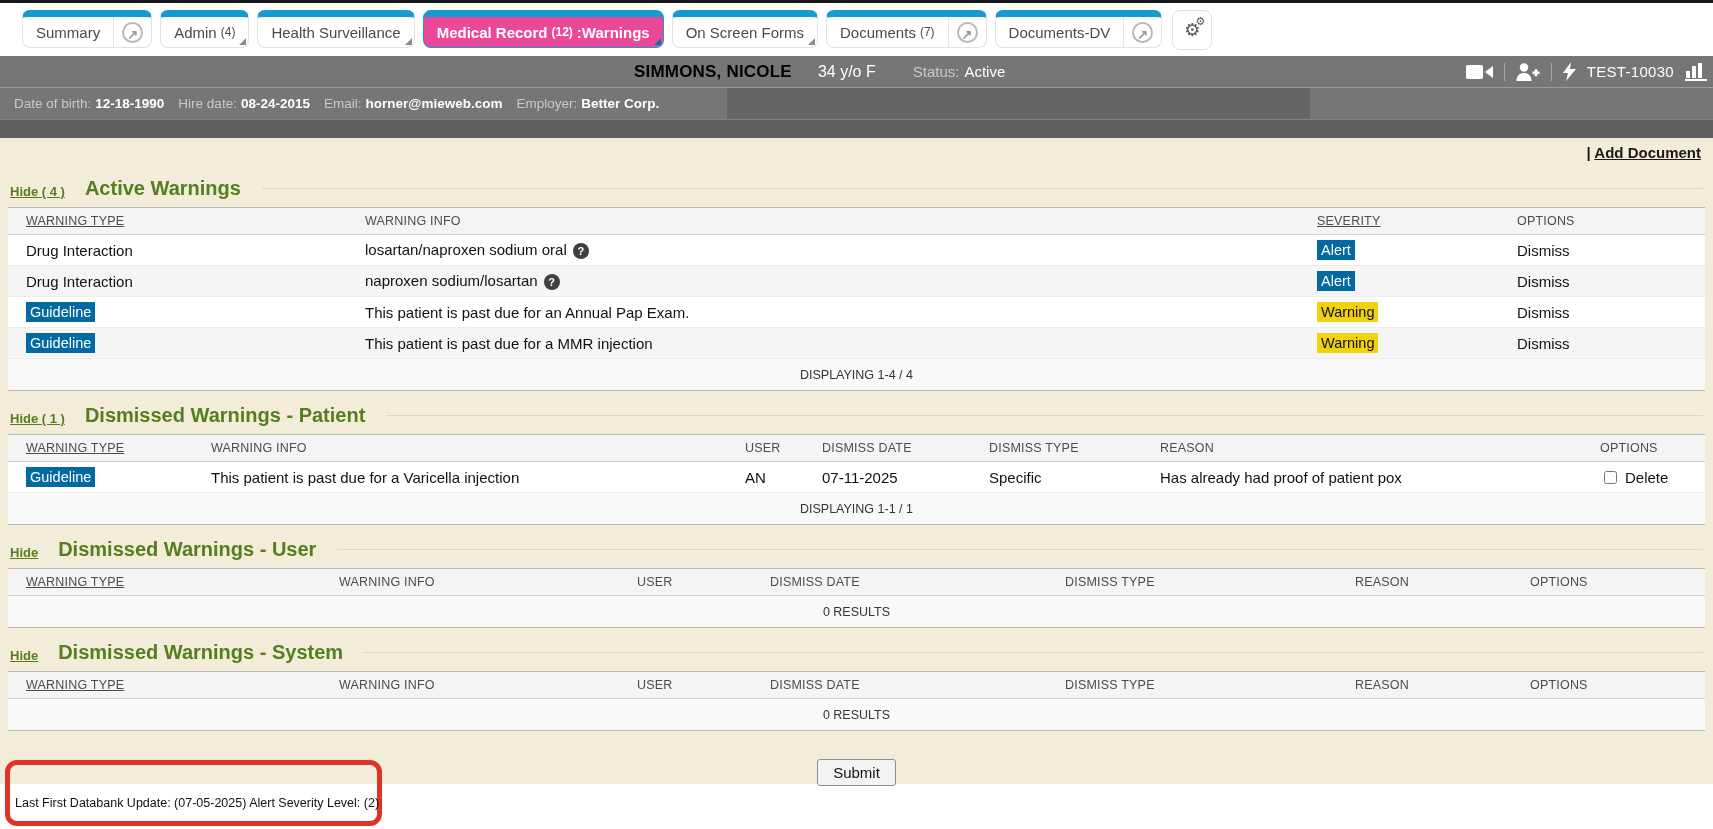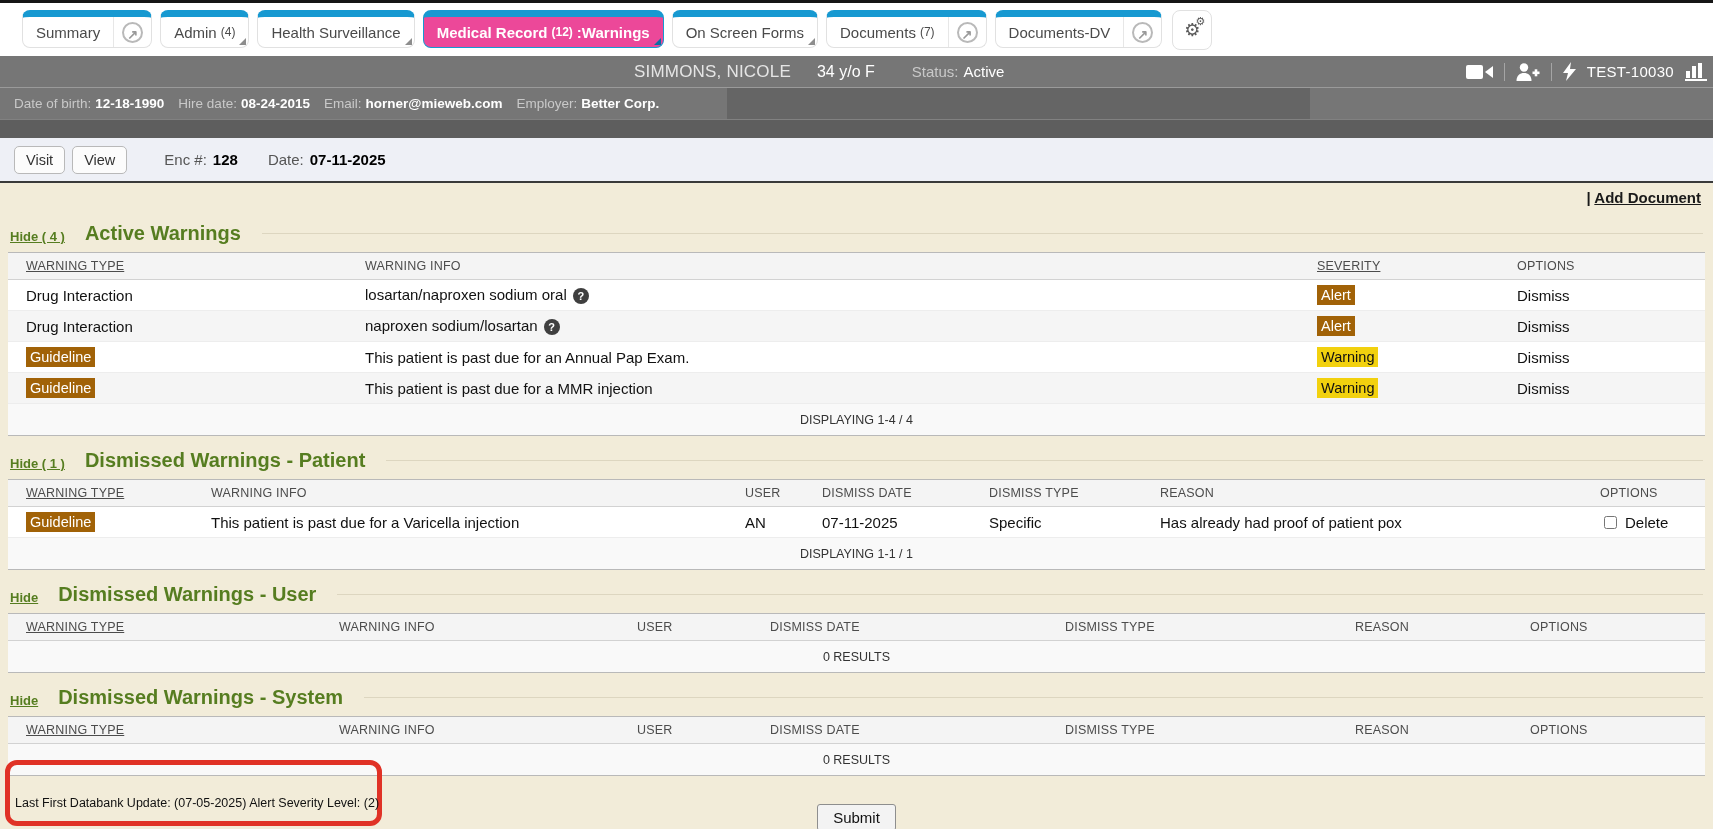--- a/index.html
+++ b/index.html
@@ -23,21 +23,21 @@
   .gearbtn{width:38px;height:38px;border:1px solid #e1e1e1;border-radius:8px;background:#fff;display:flex;
        align-items:center;justify-content:center;color:#5a5a5a;position:relative;cursor:pointer;margin-left:2px;}
   .gear-big{font-size:18px;line-height:1;}
   .gear-small{position:absolute;font-size:11px;right:6px;top:5px;line-height:1;}
 
   
   .pt-header{background:#767676;}
   .pt-row1{position:relative;height:31px;display:flex;align-items:center;border-bottom:1px solid #9a9a9a;}
   .name-strip{position:absolute;left:0;top:0;bottom:0;width:620px;background:#606060;}
   .pt-row1 > *{position:relative;z-index:1;}
-  .pt-name{color:#e5e5e5;font-weight:normal;font-size:17px;margin-left:14px;letter-spacing:.2px;}
+  .pt-name{color:#000000;font-weight:bold;font-size:17px;margin-left:14px;letter-spacing:.2px;}
   .pt-agesex{color:#fff;font-size:16px;margin-left:26px;}
   .pt-statuslab{color:#c9c9c9;font-size:15px;margin-left:37px;}
   .pt-statusval{color:#fff;font-size:15px;margin-left:5px;}
   .hdr-icons{margin-left:auto;display:flex;align-items:center;gap:11px;padding-right:6px;}
   .hdr-sep{width:1px;height:18px;background:#a5a5a5;}
   .hdr-id{color:#fff;font-size:15px;letter-spacing:.3px;}
   .icon-btn{display:flex;align-items:center;cursor:pointer;}
   .pt-row2{position:relative;height:31px;display:flex;align-items:center;border-bottom:1px solid #818181;}
   .row2-dark{position:absolute;left:727px;width:583px;top:0;bottom:0;background:rgba(0,0,0,.14);}
   .pt-field{position:relative;z-index:1;margin-left:14px;font-size:13.5px;white-space:nowrap;}
@@ -68,21 +68,21 @@
        border-top:1px solid #b9b9b9;border-bottom:1px solid #b9b9b9;}
   table.grid th{font-size:12.5px;font-weight:normal;color:#4c4c4c;text-align:left;background:#f4f4f4;
        padding:6px 12px;border-bottom:1px solid #d2d2d2;letter-spacing:.2px;white-space:nowrap;}
   table.grid th.sortable{text-decoration:underline;cursor:pointer;}
   table.grid td{font-size:15px;color:#111;padding:5px 12px;height:19px;border-bottom:1px solid #ededed;white-space:nowrap;overflow:hidden;}
   table.grid td.first,table.grid th.first{padding-left:18px;}
   table.grid tr.alt td{background:#f5f5f5;}
   table.grid td.foot{background:#f9f9f9;border-top:1px solid #ccc;border-bottom:none;text-align:center;
        font-size:12.5px;color:#333;padding:6px;}
   .badge{display:inline-block;padding:1px 4px;font-size:14.5px;line-height:18px;}
-  .badge-red{background:#a16207;color:#fff;}
+  .badge-red{background:#0369a1;color:#fff;}
   .badge-yellow{background:#f2d10e;color:#111;}
   .help-ic{display:inline-block;width:16px;height:16px;border-radius:50%;background:#3f3f3f;color:#fff;
        font-size:11px;font-weight:bold;text-align:center;line-height:16px;margin-left:6px;vertical-align:middle;cursor:pointer;}
   .opt-link{color:#111;cursor:pointer;}
   .del-label{display:inline-flex;align-items:center;gap:5px;font-size:15px;color:#111;}
 
   .submit-row{text-align:center;margin-top:28px;}
   .submit-btn{font-family:inherit;font-size:15px;color:#111;background:#f3f3f3;border:1px solid #8e8e8e;
        border-radius:3px;padding:4px 15px;cursor:pointer;}
 
@@ -218,28 +218,20 @@
         <span class="lab">Email:</span><span class="val">horner@mieweb.com</span>
       </span>
       <span class="pt-field">
         <span class="lab">Employer:</span><span class="val">Better Corp.</span>
       </span>
     </div>
 
     <div class="band3"></div>
   </div>
 
-  <div class="visit-row">
-    <button class="vbtn">Visit</button>
-    <button class="vbtn">View</button>
-    <span class="enc-lab">Enc #:</span>
-    <span class="enc-val">128</span>
-    <span class="enc-lab">Date:</span>
-    <span class="enc-val">07-11-2025</span>
-  </div>
 
   <div class="content">
 
     <div class="add-doc"><span>| </span><a>Add Document</a></div>
 
     <div class="sec-head">
       <a class="hide-link">Hide ( 4 )</a>
       <span class="sec-title">Active Warnings</span>
       <span class="sec-rule"></span>
     </div>

